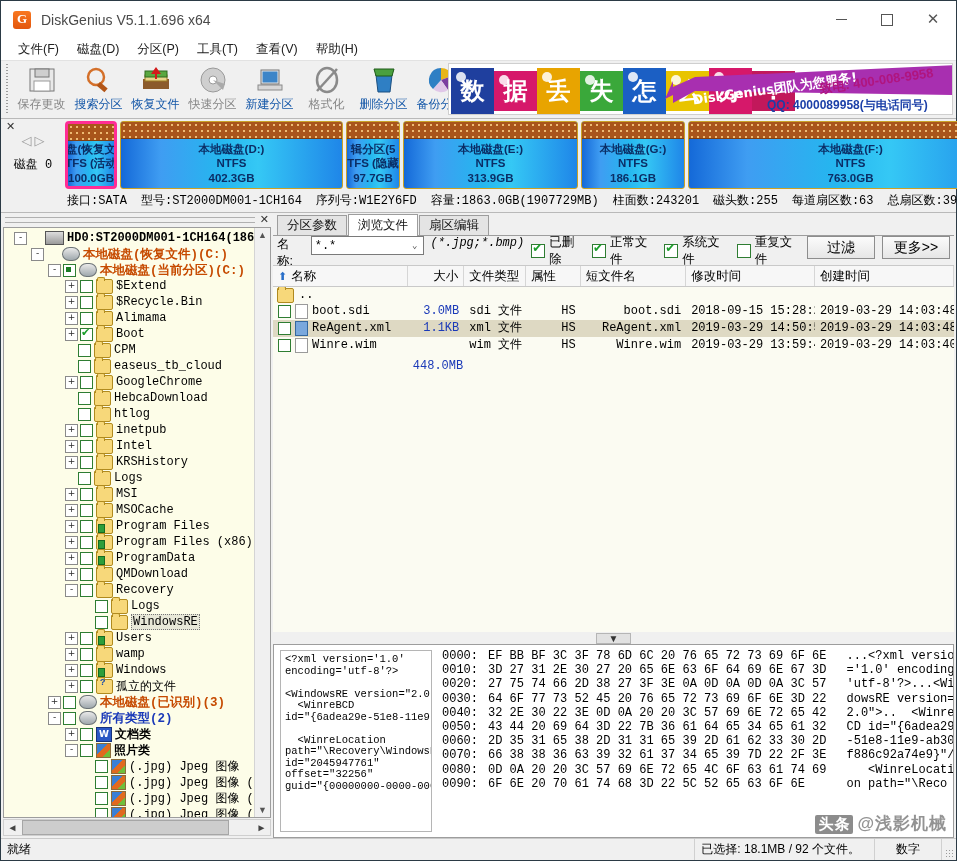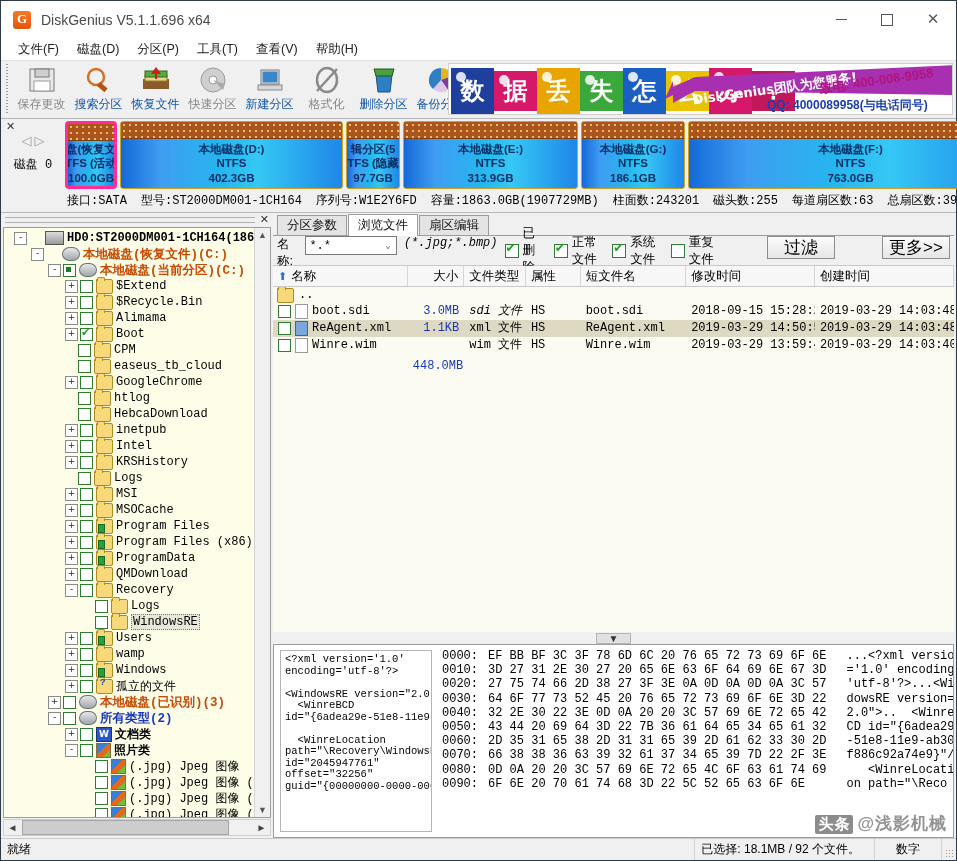--- a/index.html
+++ b/index.html
@@ -141,34 +141,34 @@
   .combo{width:120px;height:19px;border:1px solid #7a7a7a;background:#fff;display:flex;align-items:center;
      font-size:12px;font-family:"Liberation Mono",monospace;padding-left:3px;box-sizing:border-box;}
   .combo .cval{flex:1;}
   .combo .carrow{width:16px;text-align:center;color:#444;font-size:9px;}
   .fb-ext{font-size:12px;font-family:"Liberation Mono",monospace;font-style:italic;}
   .cb{display:flex;align-items:center;gap:4px;font-size:12.5px;}
   .cbx{width:12px;height:12px;border:1px solid #2e7d32;background:#fff;position:relative;flex:0 0 auto;}
   .cbx.on::after{content:"✔";position:absolute;left:0px;top:-4px;font-size:12px;color:#1b9e2b;
      font-family:"DejaVu Sans",sans-serif;}
   .fbtn{height:21px;min-width:66px;border:1px solid #8d8d8d;background:linear-gradient(#fbfbfb,#e6e6e6);
-     font-size:17px;display:flex;align-items:center;justify-content:center;margin-left:40px;}
+     font-size:14px;display:flex;align-items:center;justify-content:center;}
 
   .listhdr{height:20px;display:flex;background:#f7f7f7;border-bottom:1px solid #c9c9c9;font-size:12.5px;
      align-items:center;}
   .hcell{height:20px;line-height:20px;border-right:1px solid #d6d6d6;padding:0 5px;box-sizing:border-box;
      display:flex;align-items:center;overflow:hidden;white-space:nowrap;}
   .sortarrow{color:#2a6fc9;font-size:11px;margin-right:4px;}
   .listbody{flex:1;background:#fbfbf2;overflow:hidden;min-height:0;}
   .uprow{height:16px;display:flex;align-items:center;padding-left:4px;font-family:"Liberation Mono",monospace;
      font-size:12px;}
   .frow{height:17px;display:flex;align-items:center;font-size:12px;font-family:"Liberation Mono",monospace;
      background:#fbfbf2;}
   .frow.sel{background:#ded9c3;}
-  .fcell{height:17px;line-height:17px;padding:0 5px;box-sizing:border-box;overflow:hidden;white-space:nowrap;}
+  .fcell{height:17px;line-height:17px;padding:0 5px;box-sizing:border-box;overflow:hidden;white-space:nowrap;text-align:right;}
   .fcell.num{text-align:right;color:#1a39b8;}
   .fico{width:11px;height:13px;background:#fff;border:1px solid #9a9a9a;margin-right:4px;flex:0 0 auto;}
   .fico.blue{background:#7aa8dd;border-color:#35689f;}
 
   .hsplit{height:12px;display:flex;align-items:center;justify-content:center;background:#f0f0f0;}
   .hsplit .knob{font-size:10px;color:#333;background:#e1e1e1;border:1px solid #b5b5b5;
      padding:0 12px;line-height:9px;}
 
   .hexpane{height:194px;display:flex;background:#ffffff;border:1px solid #9d9d9d;
      box-sizing:border-box;flex:0 0 auto;position:relative;overflow:hidden;}
@@ -486,28 +486,28 @@
               <div class="tbtn">+</div>
               <div class="tchk "></div>
               <div class="ico ico-folder"></div>
               <span class="tlabel ">GoogleChrome</span>
             </div>
             <div class="trow">
               <div class="tind" style="width: 57px;"></div>
               <div class="tbtn none"></div>
               <div class="tchk "></div>
               <div class="ico ico-folder"></div>
+              <span class="tlabel ">HebcaDownload</span>
+            </div>
+            <div class="trow">
+              <div class="tind" style="width: 57px;"></div>
+              <div class="tbtn none"></div>
+              <div class="tchk "></div>
+              <div class="ico ico-folder"></div>
               <span class="tlabel ">htlog</span>
-            </div>
-            <div class="trow">
-              <div class="tind" style="width: 57px;"></div>
-              <div class="tbtn none"></div>
-              <div class="tchk "></div>
-              <div class="ico ico-folder"></div>
-              <span class="tlabel ">HebcaDownload</span>
             </div>
             <div class="trow">
               <div class="tind" style="width: 57px;"></div>
               <div class="tbtn">+</div>
               <div class="tchk "></div>
               <div class="ico ico-folder"></div>
               <span class="tlabel ">inetpub</span>
             </div>
             <div class="trow">
               <div class="tind" style="width: 57px;"></div>
@@ -757,21 +757,21 @@
           <span>..</span>
         </div>
         <div id="filerows">
             <div class="frow">
               <div class="fcell" style="width: 155px; display: flex; align-items: center;">
                 <div class="tchk" style="margin-right: 4px;"></div>
                 <div class="fico"></div>
                 <span>boot.sdi</span>
               </div>
               <div class="fcell num" style="width: 64px;">3.0MB</div>
-              <div class="fcell" style="width: 70px; font-style: italic;">sdi 文件</div>
+              <div class="fcell" style="width: 70px;">sdi 文件</div>
               <div class="fcell" style="width: 62px;">HS</div>
               <div class="fcell" style="width: 121px;">boot.sdi</div>
               <div class="fcell" style="width: 148px;">2018-09-15 15:28:29</div>
               <div class="fcell" style="width: 160px;">2019-03-29 14:03:48</div>
             </div>
             <div class="frow sel">
               <div class="fcell" style="width: 155px; display: flex; align-items: center;">
                 <div class="tchk" style="margin-right: 4px;"></div>
                 <div class="fico blue"></div>
                 <span>ReAgent.xml</span>

